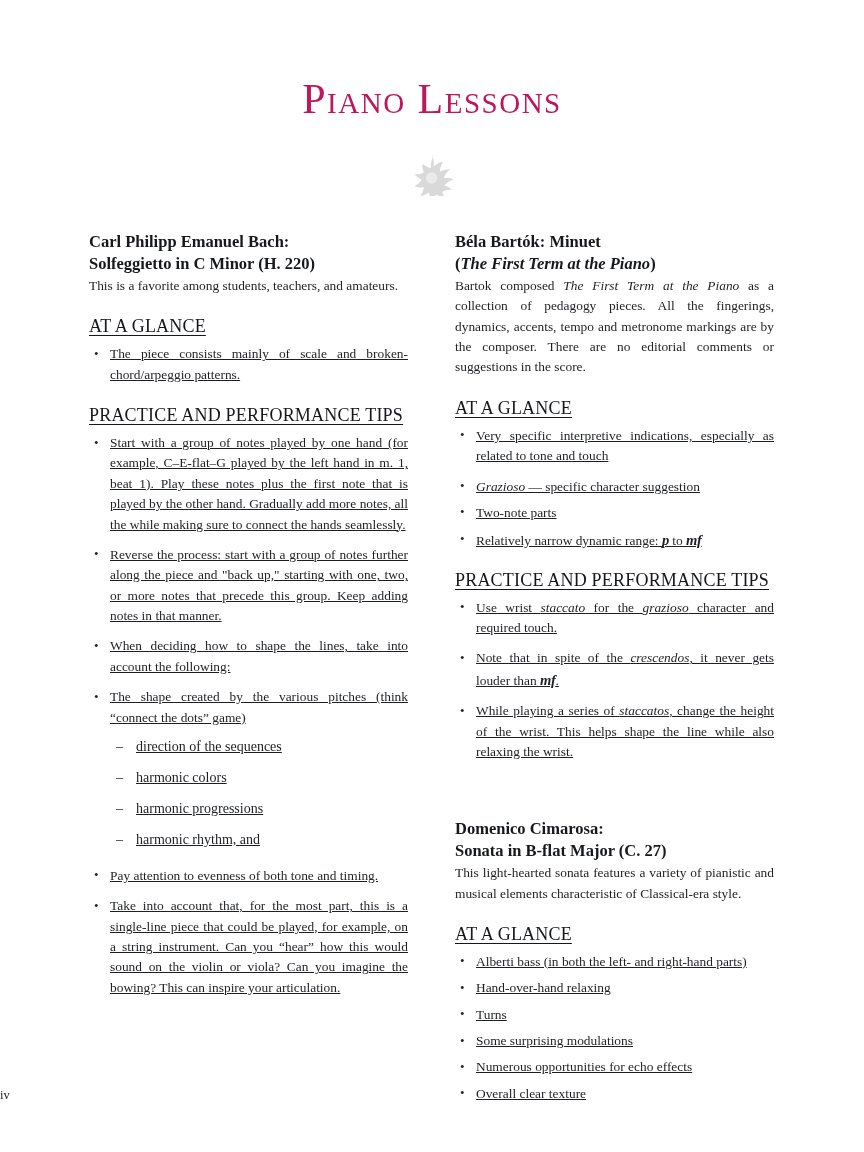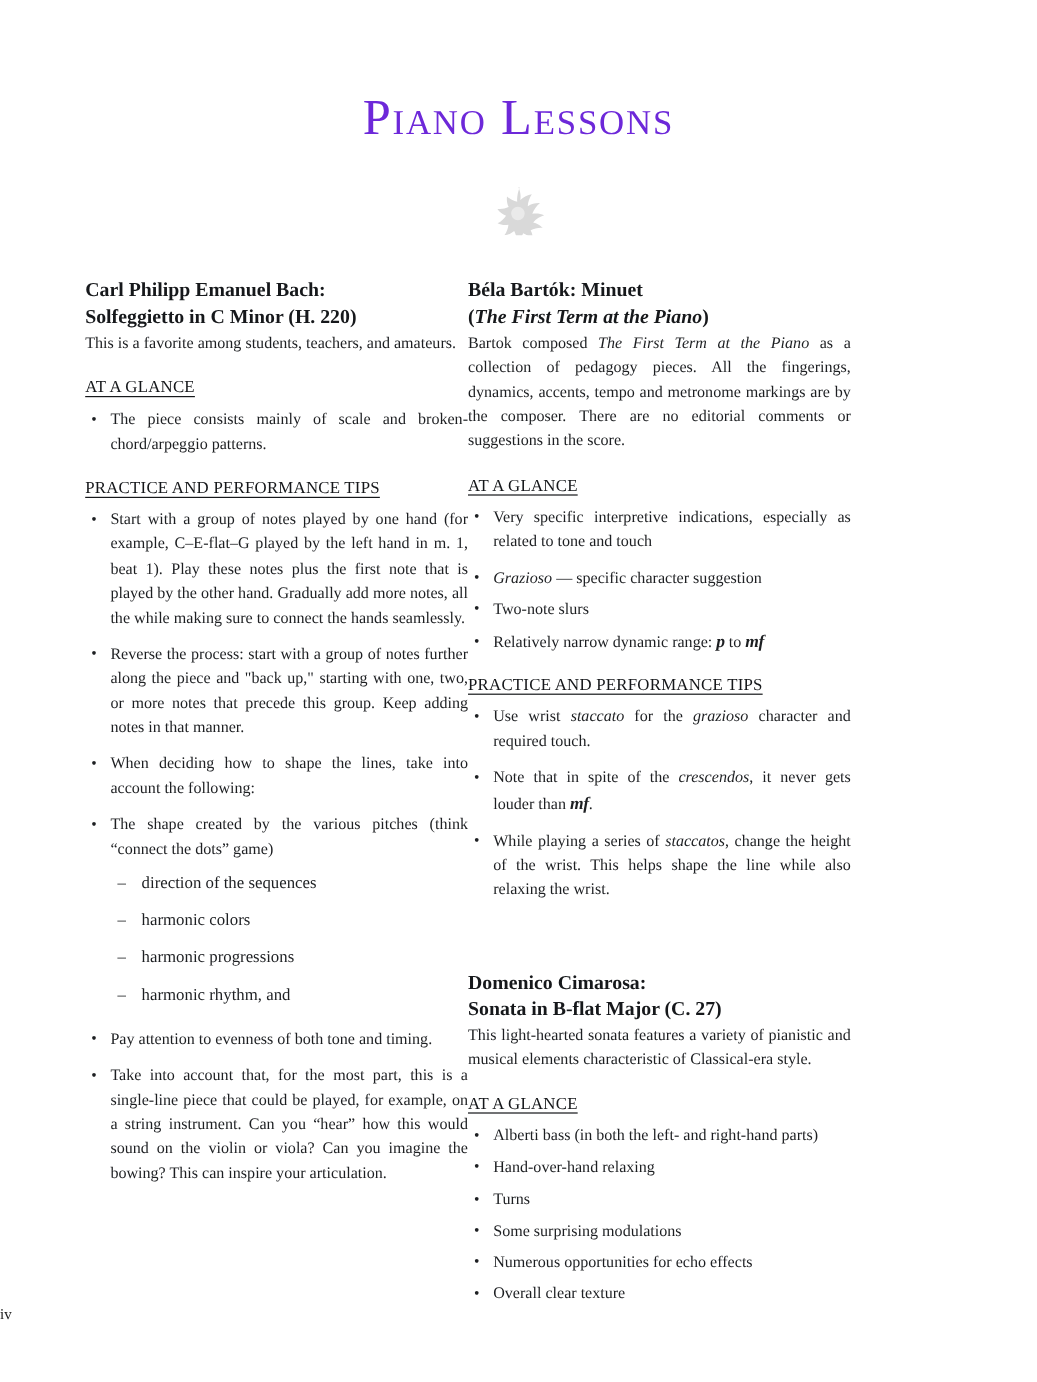--- a/index.html
+++ b/index.html
@@ -22,43 +22,44 @@
     position: absolute;
     top: 78px;
     left: 0;
     width: 864px;
     text-align: center;
   }
   .page-title {
     font-size: 42px;
     font-variant: small-caps;
     letter-spacing: 1.5px;
-    color: #6d28d9;
+    color: #be185d;
     font-weight: 400;
     line-height: 1;
   }
 
   
   .ornament {
     position: absolute;
     top: 152px;
     left: 0;
     width: 864px;
     text-align: center;
     line-height: 0;
   }
   .ornament svg { display: inline-block; }
 
   
   .columns {
     position: absolute;
     top: 231px;
-    left: 71px;
+    left: 89px;
     width: 686px;
     display: flex;
+    gap: 47px;
   }
   .col { width: 319px; }
 
   
   .piece-heading {
     font-size: 16.5px;
     font-weight: 700;
     line-height: 1.33;
     color: #16181b;
     margin: 0 0 1px 0;
@@ -70,21 +71,21 @@
 
   .intro {
     font-size: 13.4px;
     line-height: 1.52;
     text-align: justify;
     margin: 1px 0 0 0;
     color: #1d1f22;
   }
 
   .subhead {
-    font-size: 14px;
+    font-size: 18px;
     font-weight: 400;
     letter-spacing: 0.2px;
     text-decoration: underline;
     text-underline-offset: 2.5px;
     margin: 20px 0 7px 0;
     color: #15171a;
   }
   .subhead.tight { margin-top: 18px; }
 
   
@@ -94,20 +95,21 @@
     padding: 0;
   }
   ul.bul > li {
     position: relative;
     padding-left: 21px;
     font-size: 13.4px;
     line-height: 1.52;
     text-align: justify;
     margin-bottom: 10px;
     color: #1d1f22;
+    text-decoration: underline;
   }
   ul.bul > li:before {
     content: "\2022";
     position: absolute;
     left: 5px;
     top: -0.5px;
     font-size: 13px;
   }
   ul.bul > li.tightgap { margin-bottom: 6px; }
 
@@ -211,21 +213,21 @@
         <div class="piece-heading">
           <span>Béla Bartók: Minuet</span><br>
           <span>(</span><span class="ital">The First Term at the Piano</span><span>)</span>
         </div>
         <p class="intro"><span>Bartok composed </span><span class="ital">The First Term at the Piano</span><span> as a collection of pedagogy pieces. All the fingerings, dynamics, accents, tempo and metronome markings are by the composer. There are no editorial comments or suggestions in the score.</span></p>
 
         <div class="subhead">AT A GLANCE</div>
         <ul class="bul">
           <li>Very specific interpretive indications, especially as related to tone and touch</li>
           <li class="tightgap"><span class="ital">Grazioso</span><span> — specific character suggestion</span></li>
-          <li class="tightgap">Two-note slurs</li>
+          <li class="tightgap">Two-note parts</li>
           <li class="tightgap"><span>Relatively narrow dynamic range: </span><span class="dyn">p</span><span> to </span><span class="dyn">mf</span></li>
         </ul>
 
         <div class="subhead tight">PRACTICE AND PERFORMANCE TIPS</div>
         <ul class="bul">
           <li><span>Use wrist </span><span class="ital">staccato</span><span> for the </span><span class="ital">grazioso</span><span> character and required touch.</span></li>
           <li><span>Note that in spite of the </span><span class="ital">crescendos</span><span>, it never gets louder than </span><span class="dyn">mf</span><span>.</span></li>
           <li><span>While playing a series of </span><span class="ital">staccatos</span><span>, change the height of the wrist. This helps shape the line while also relaxing the wrist.</span></li>
         </ul>
       </div>

